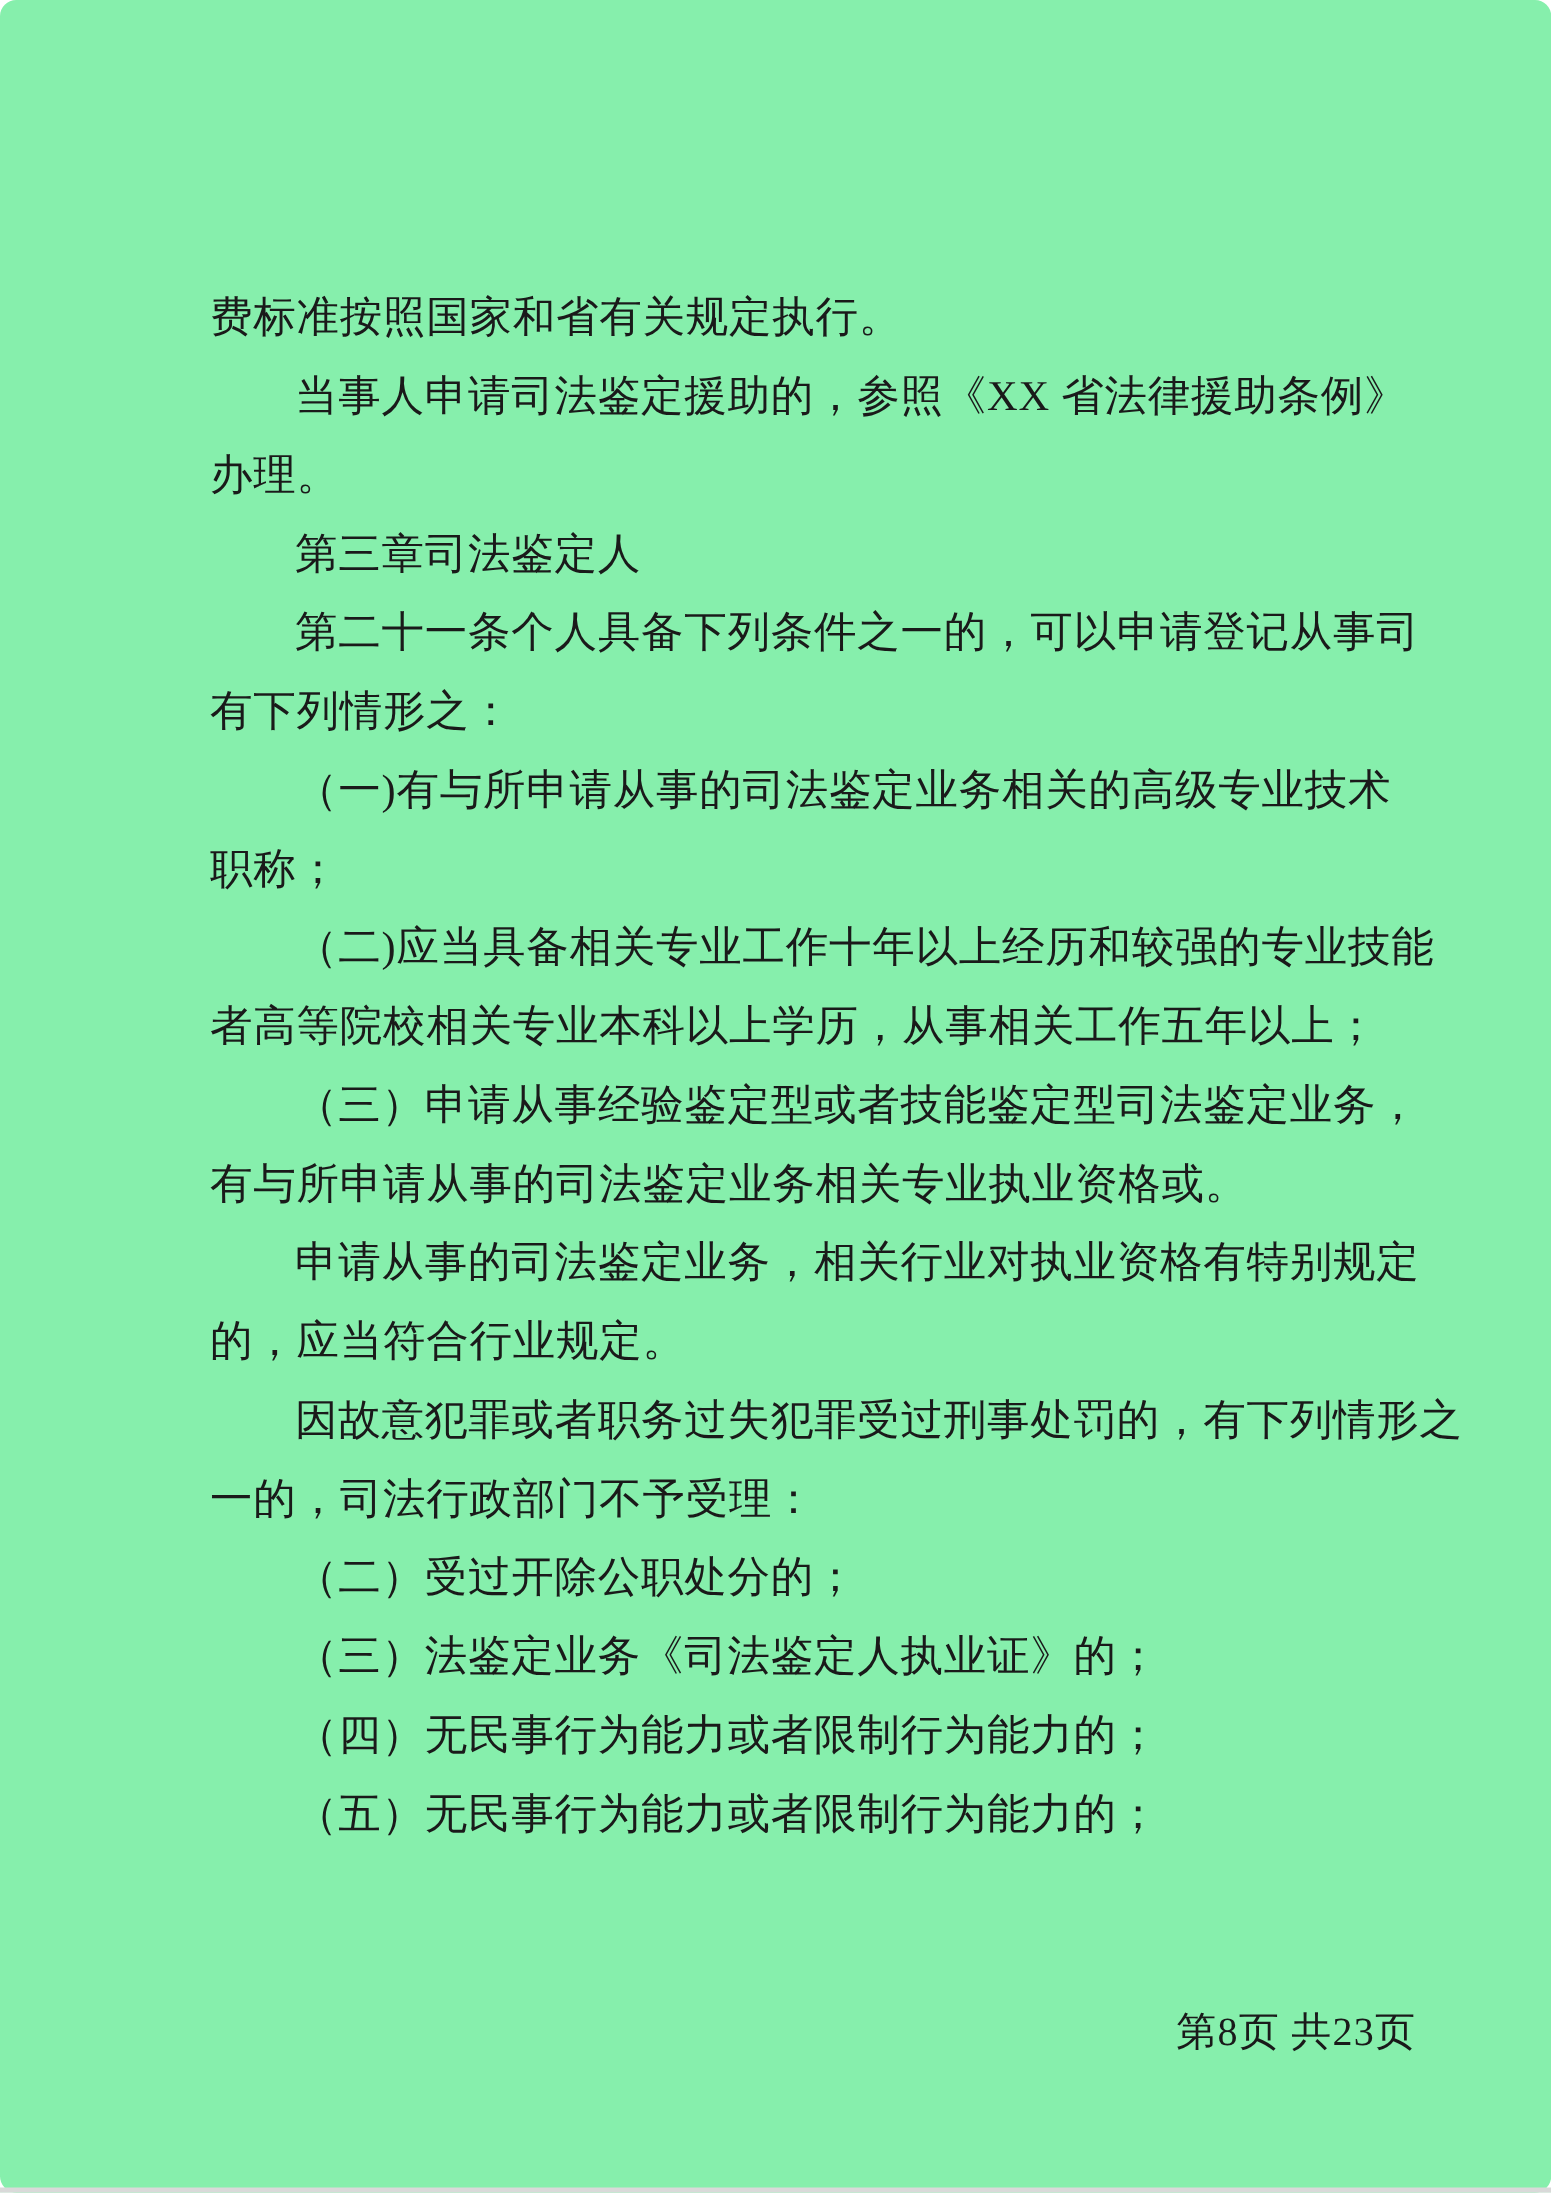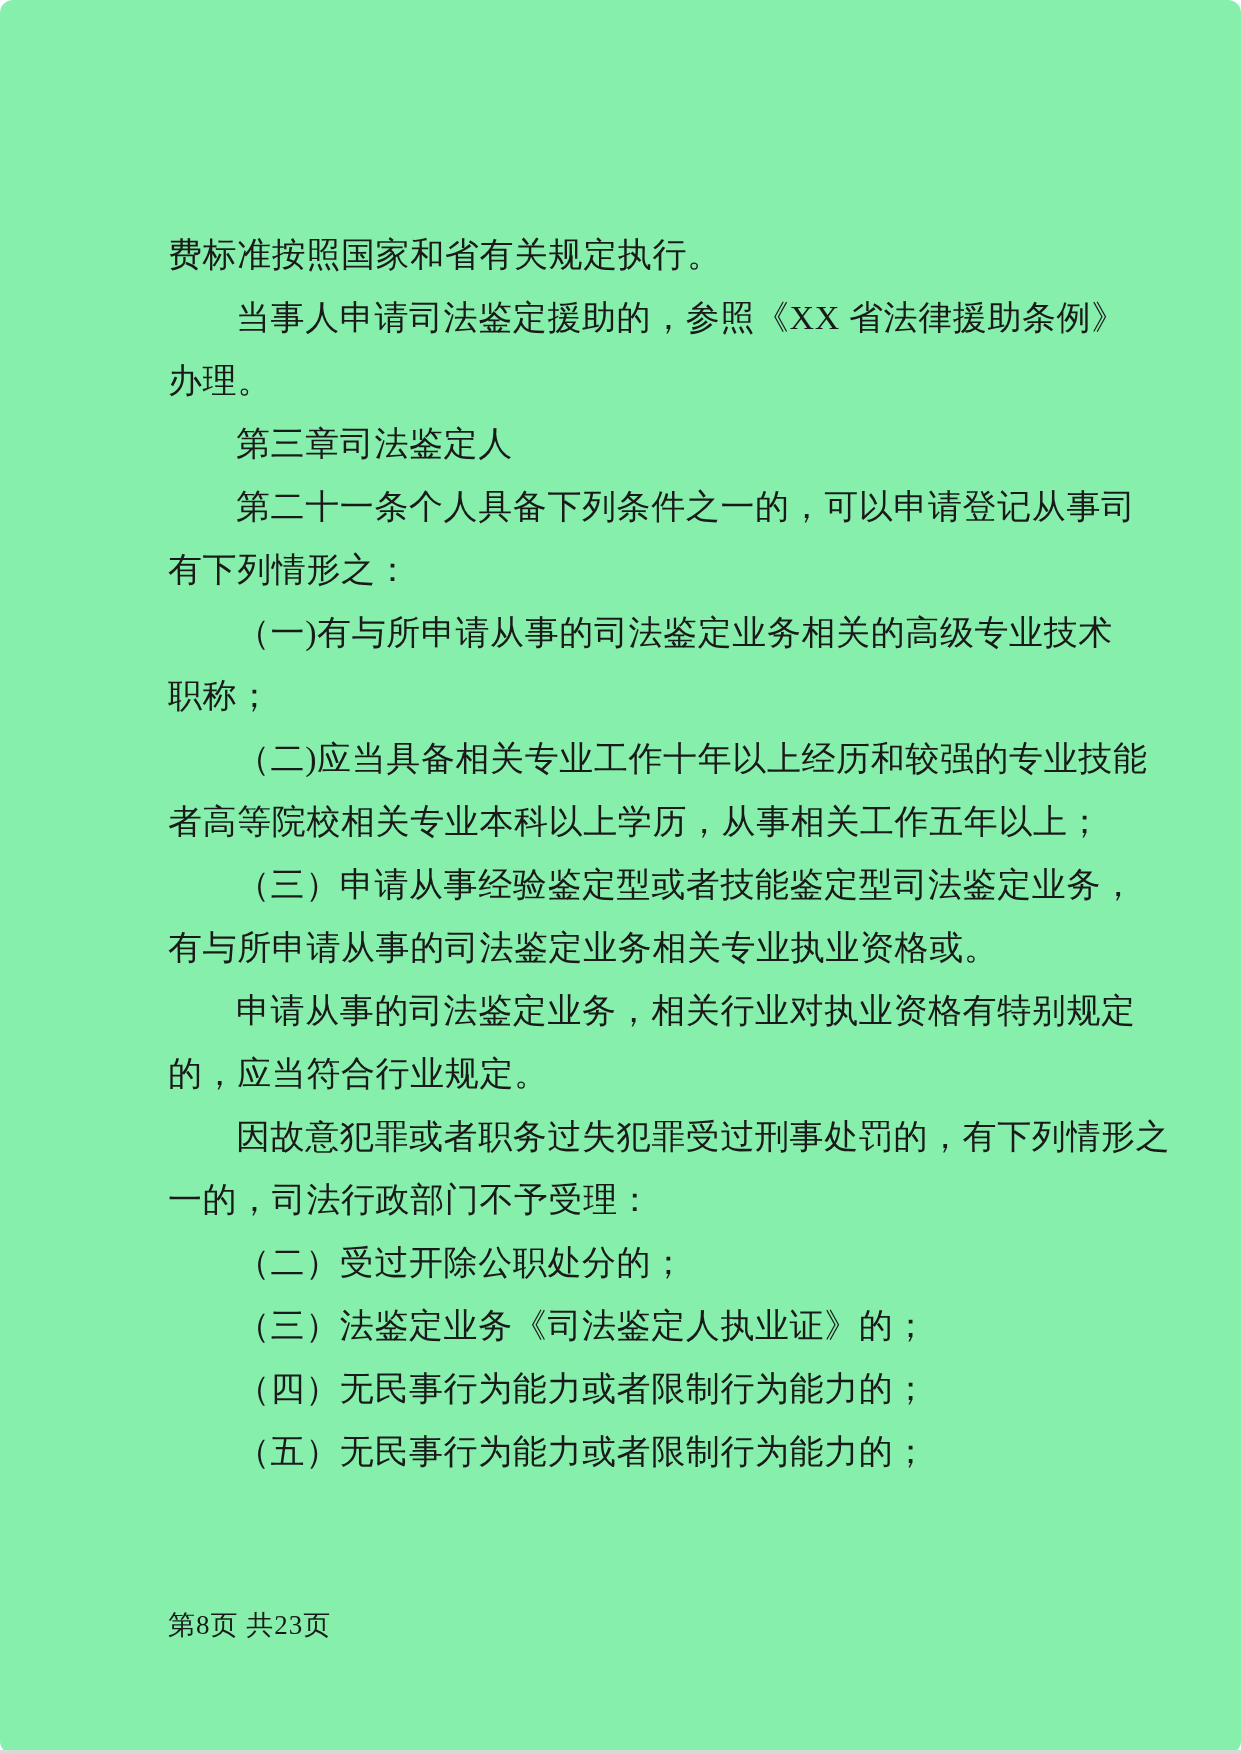--- a/index.html
+++ b/index.html
@@ -39,22 +39,22 @@
     text-align: left;
   }
   .line.indent {
     text-indent: 2em;
   }
   .doc-footer {
     position: absolute;
     top: 1605px;
     left: 168px;
     width: 965px;
-    text-align: left;
-    font-size: 27px;
+    text-align: right;
+    font-size: 32px;
     line-height: 40px;
     color: #1a1a1a;
     letter-spacing: 1px;
   }
   .page-bottom-edge {
     position: absolute;
     left: 0;
     bottom: 0;
     width: 100%;
     height: 4px;

